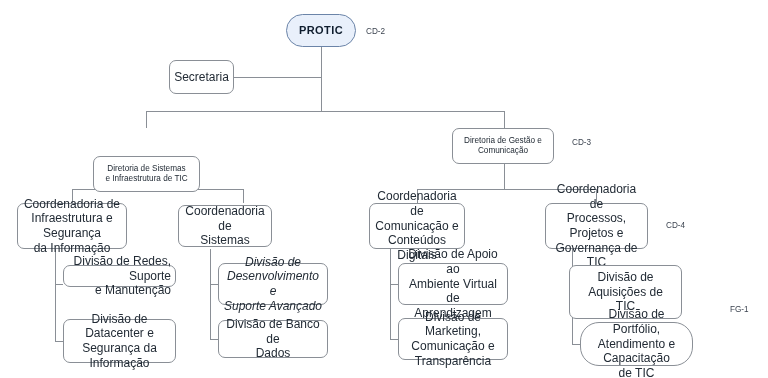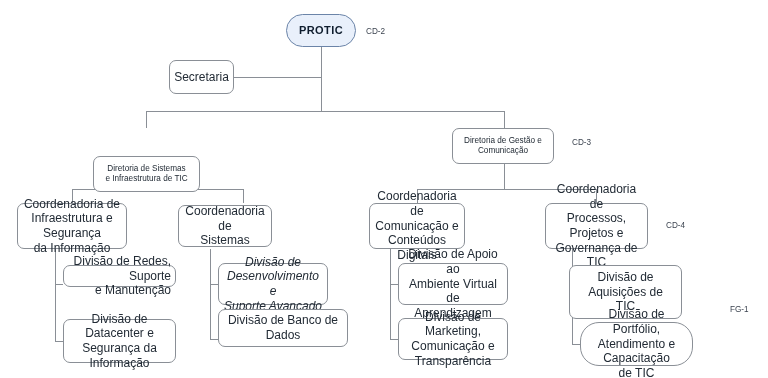--- a/index.html
+++ b/index.html
@@ -127,21 +127,21 @@
 
   <div class="node" style="left:63px; top:265px; width:113px; height:22px;text-align:right;">Divisão de Redes, Suporte
 e Manutenção</div>
   <div class="node" style="left:63px; top:319px; width:113px; height:44px;text-align:center;">Divisão de Datacenter e
 Segurança da
 Informação</div>
 
   <div class="node" style="left:218px; top:263px; width:110px; height:42px;font-style:italic;">Divisão de
 Desenvolvimento e
 Suporte Avançado</div>
-  <div class="node" style="left:218px; top:309px; width:130px; height:38px;">Divisão de Banco de
+  <div class="node" style="left:218px; top:320px; width:110px; height:38px;">Divisão de Banco de
 Dados</div>
 
   <div class="node" style="left:398px; top:263px; width:110px; height:42px;">Divisão de Apoio ao
 Ambiente Virtual de
 Aprendizagem</div>
   <div class="node" style="left:398px; top:318px; width:110px; height:42px;">Divisão de Marketing,
 Comunicação e
 Transparência</div>
 
   <div class="node" style="left:560px; top:265px; width:113px; height:54px;margin-left:9px;">Divisão de Aquisições de

